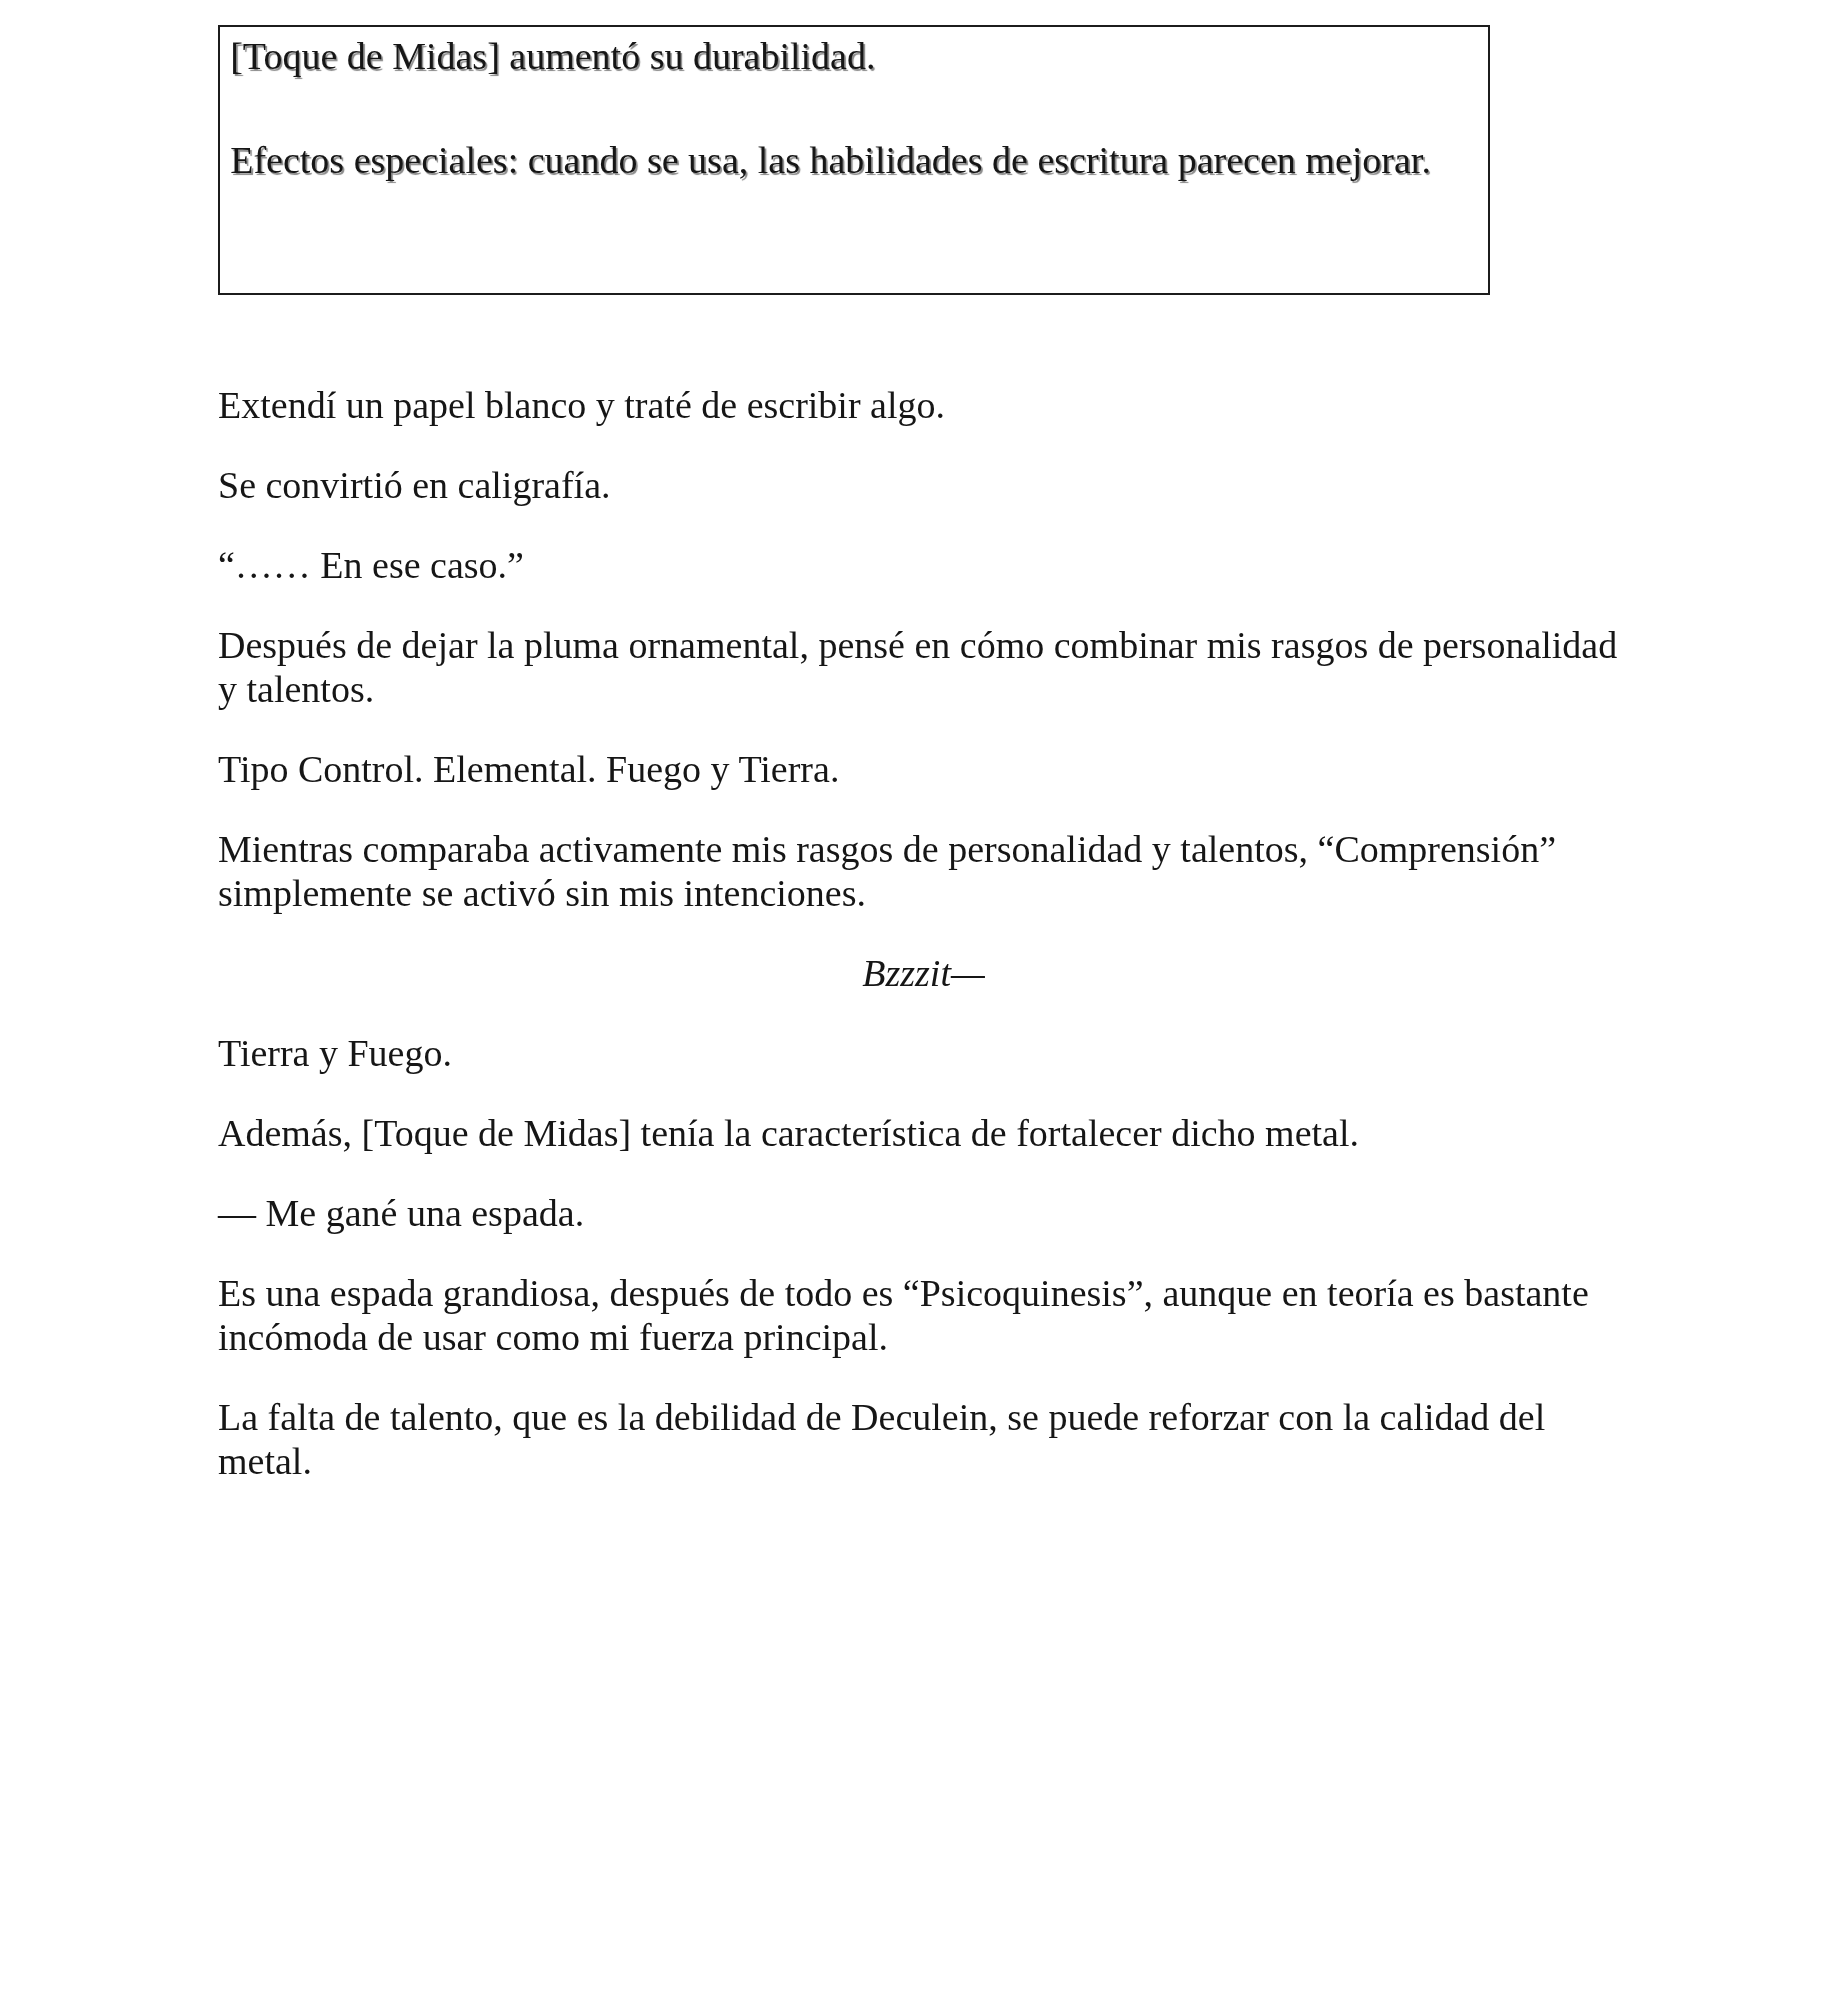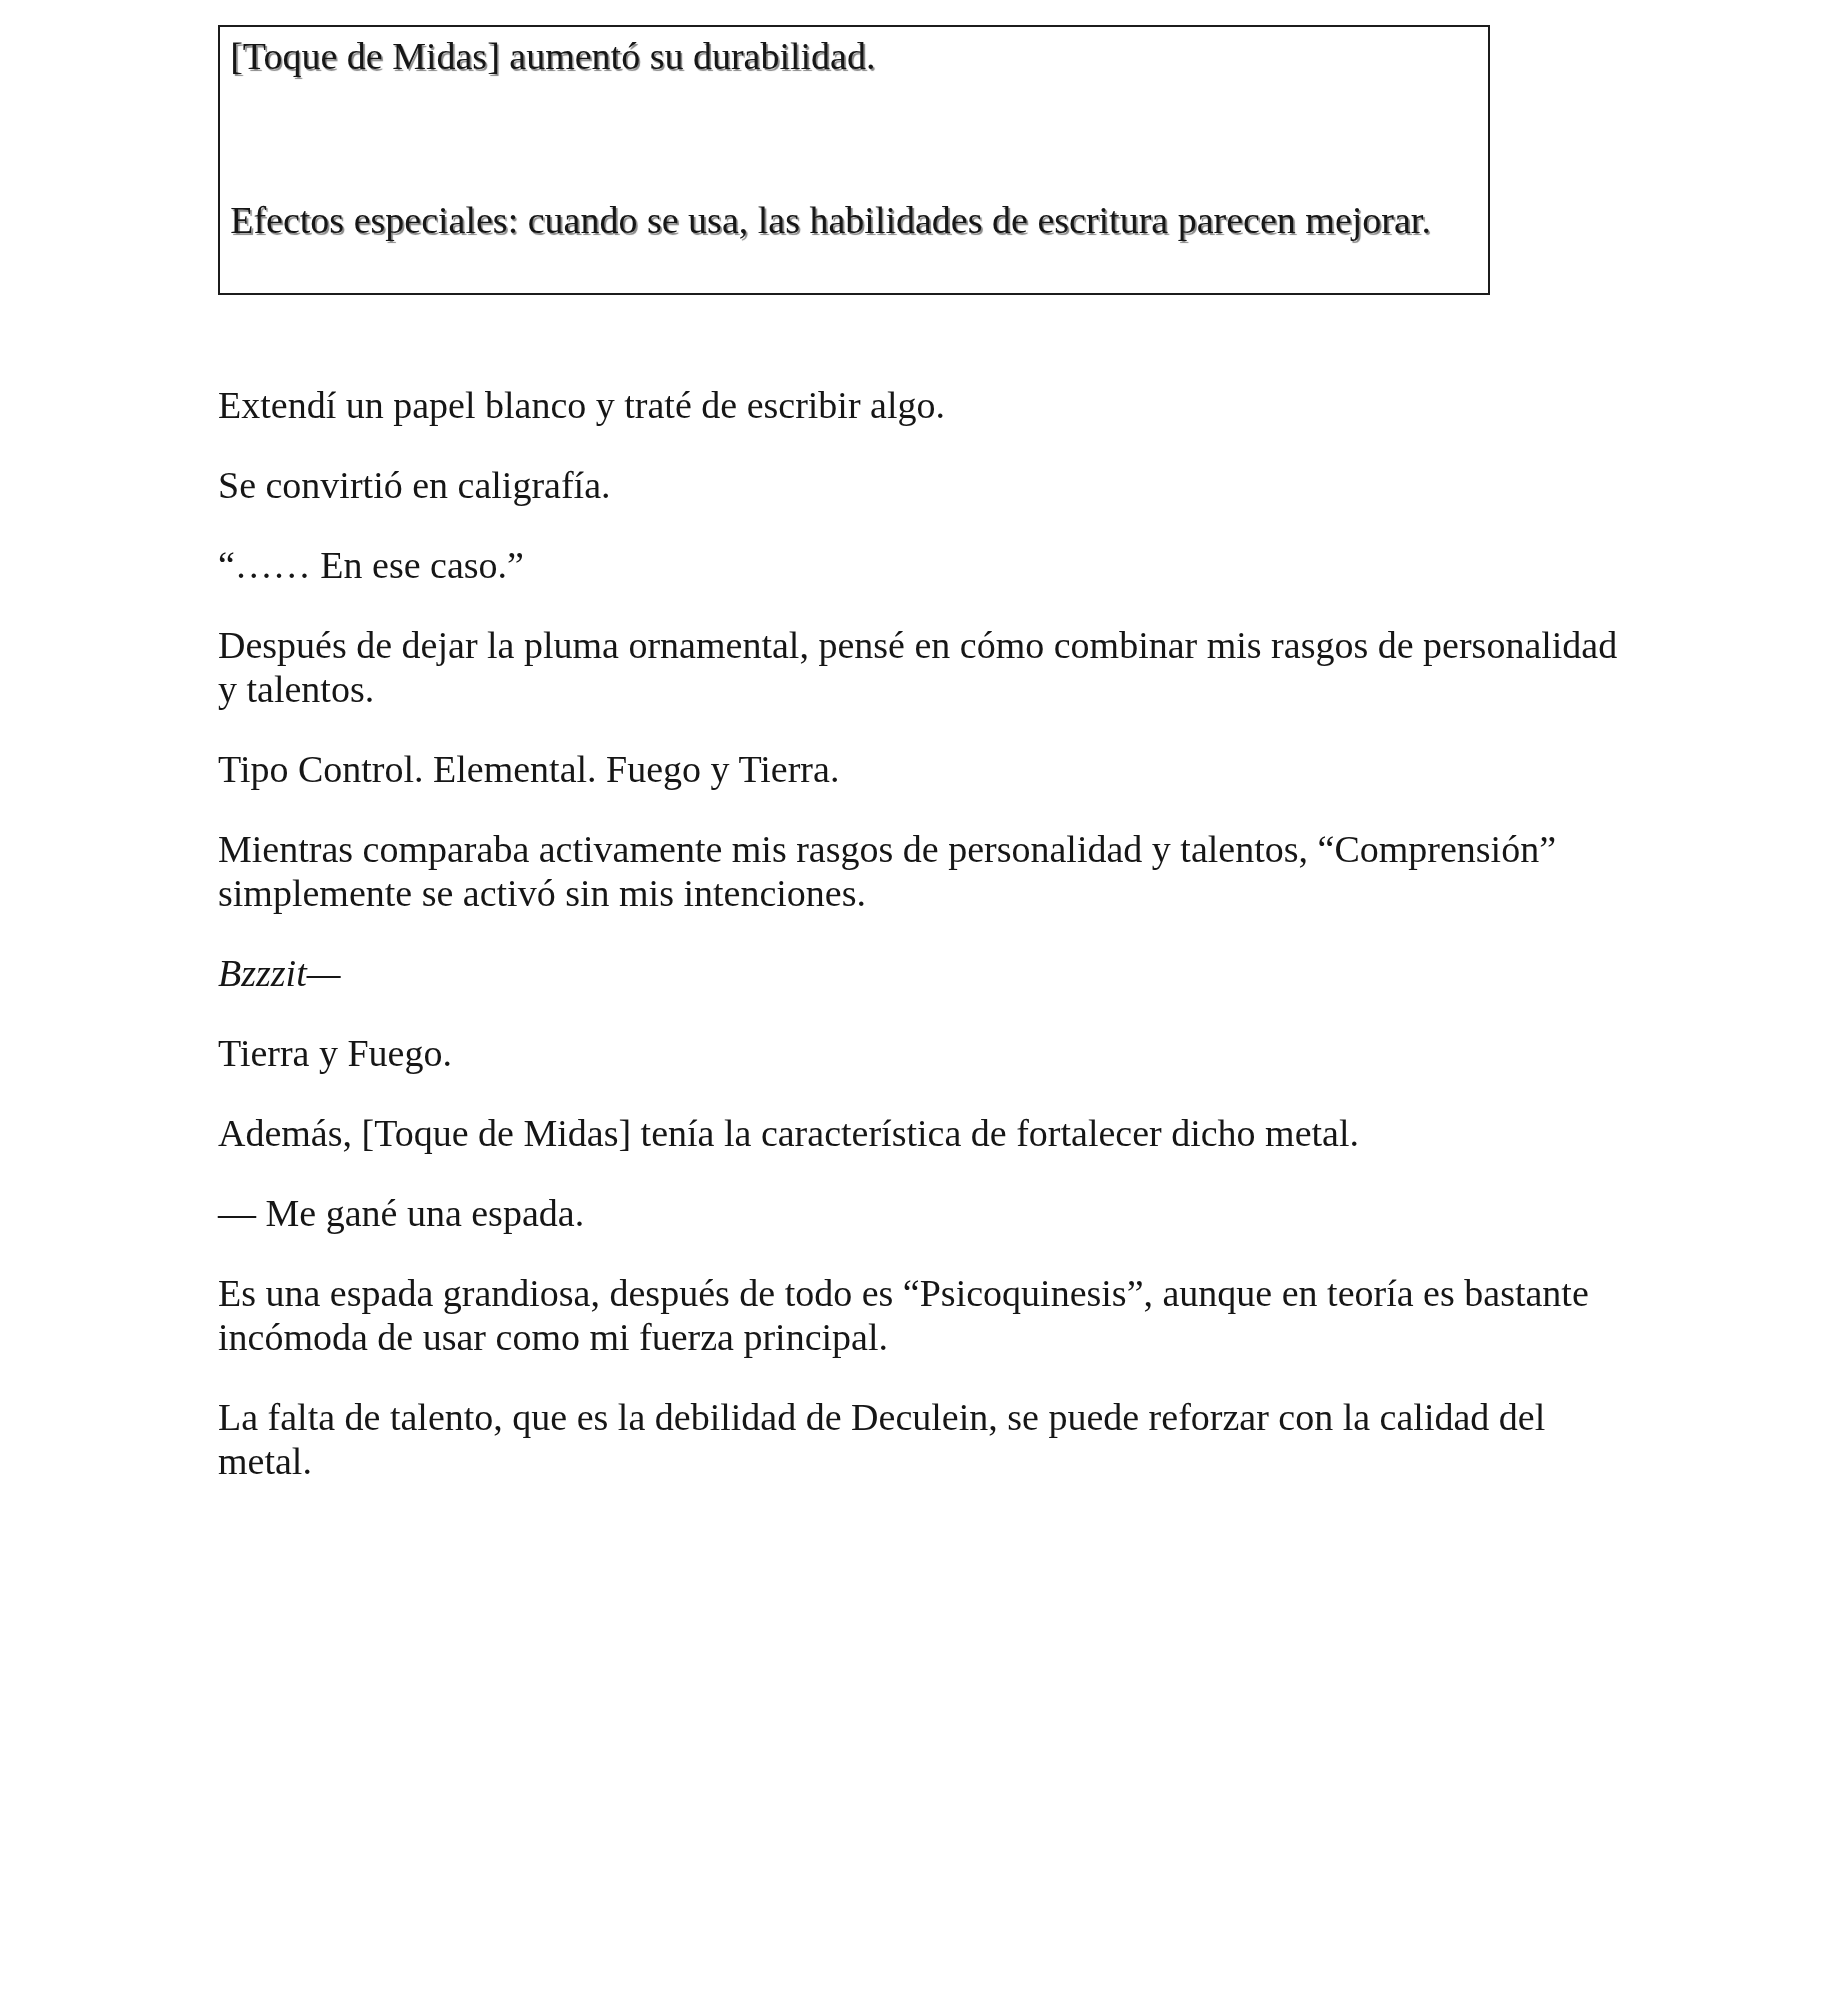--- a/index.html
+++ b/index.html
@@ -29,35 +29,36 @@
   }
   .box-line {
     margin: 0;
     font-size: 38px;
     line-height: 44px;
     white-space: nowrap;
     text-shadow: 1.7px 1.7px 0.8px rgba(110,110,110,0.8);
     font-family: Liberation Serif, serif;
   }
   .box-line.line2 {
-    margin-top: 120px;
+    margin-top: 60px;
   }
   .story {
     position: absolute;
     left: 218px;
     top: 383px;
     width: 1411px;
   }
   .para {
     margin: 0 0 36px 0;
     font-size: 38px;
     line-height: 44px;
   }
   .para.italic {
     font-style: italic;
+    text-align: center;
   }
 </style>
 </head>
 <body>
 
 <div class="page">
 
   <div class="item-window">
     <p class="box-line">[Toque de Midas] aumentó su durabilidad.</p>
     <p class="box-line line2">Efectos especiales: cuando se usa, las habilidades de escritura parecen mejorar.</p>

